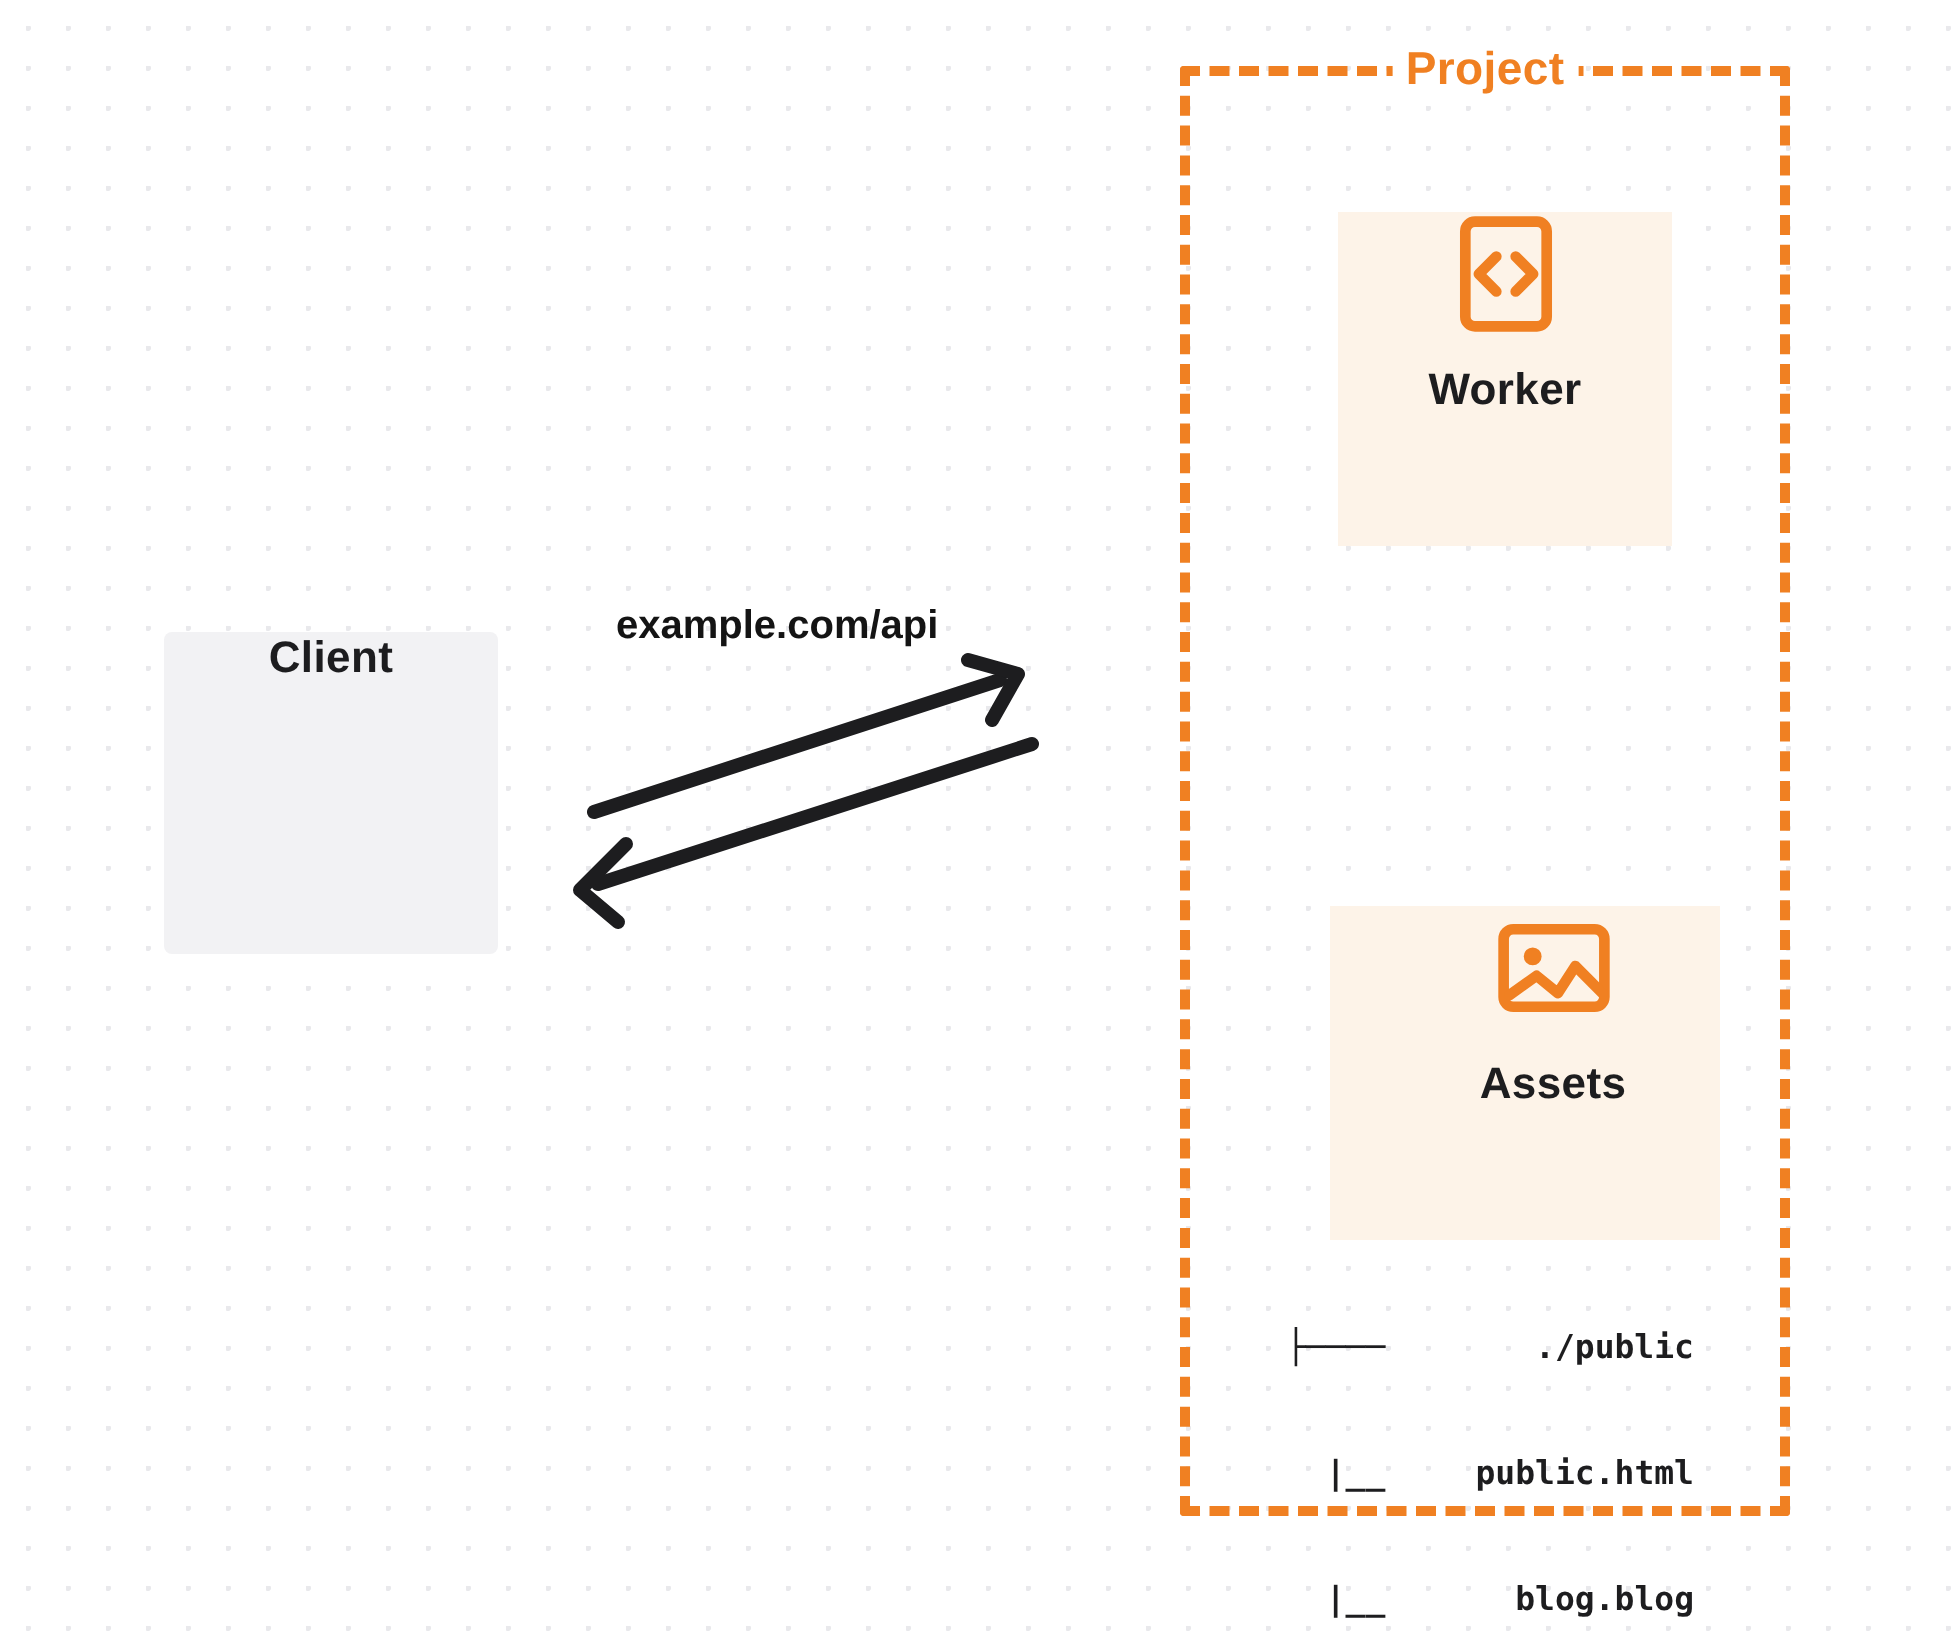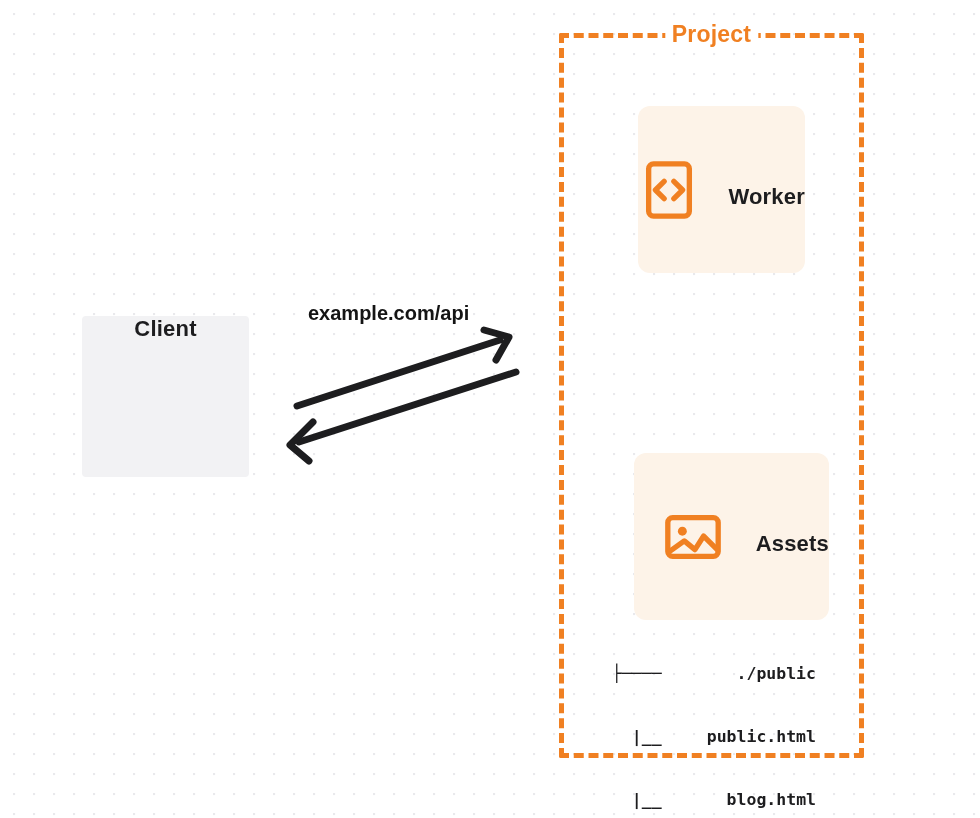--- a/index.html
+++ b/index.html
@@ -40,21 +40,21 @@
   .client-label {
     font-size: 22px;
     font-weight: bold;
     color: #1d1d1f;
     letter-spacing: 0.2px;
   }
 
   
   .project-container {
     position: absolute;
-    left: 559px;
+    left: 590px;
     top: 33px;
     width: 305px;
     height: 725px;
     border: 5px dashed #f08022;
     border-radius: 2px;
     box-sizing: border-box;
   }
   .project-title {
     position: absolute;
     left: 50%;
@@ -66,25 +66,25 @@
     font-weight: bold;
     color: #f08022;
     letter-spacing: 0.2px;
     white-space: nowrap;
   }
 
   
   .card {
     position: absolute;
     background: #fdf3e8;
-    border-radius: 12px;
+    border-radius: 0;
     display: flex;
-    flex-direction: row;
+    flex-direction: column;
     align-items: center;
-    justify-content: space-between;
+    justify-content: flex-start;
   }
   .card-worker {
     left: 74px;
     top: 68px;
     width: 167px;
     height: 167px;
   }
   .card-assets {
     left: 70px;
     top: 415px;
@@ -203,19 +203,19 @@
       <div class="tree-row">
         <span class="tree-branch">├────</span>
         <span class="tree-name">./public</span>
       </div>
       <div class="tree-row">
         <span class="tree-branch">  |__</span>
         <span class="tree-name">public.html</span>
       </div>
       <div class="tree-row">
         <span class="tree-branch">  |__</span>
-        <span class="tree-name">blog.html</span>
+        <span class="tree-name">blog.blog</span>
       </div>
       
     </div>
 
   </div>
 </div>
 
 </body></html>

